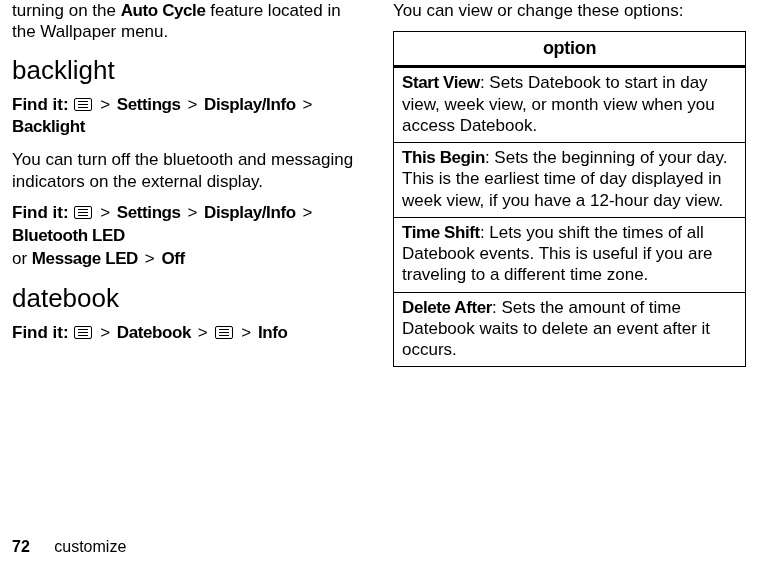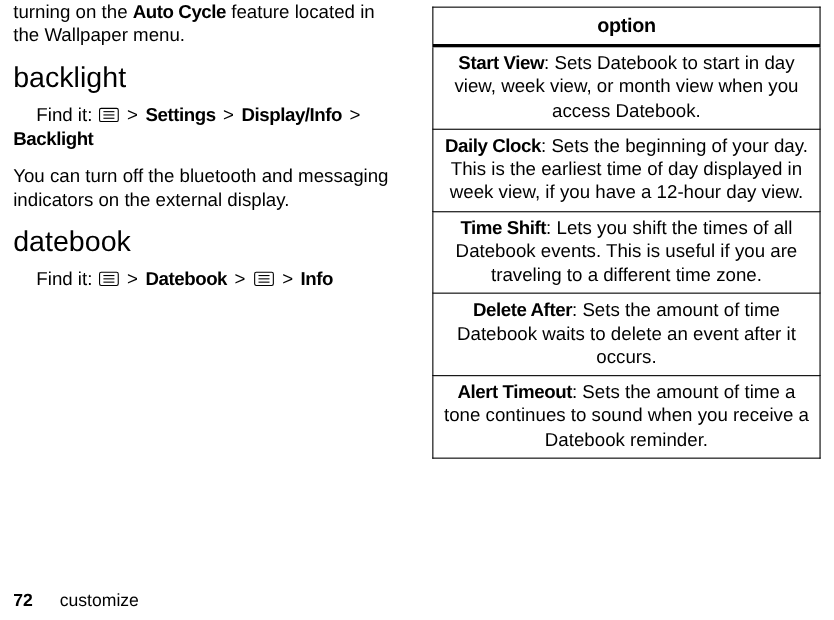--- a/index.html
+++ b/index.html
@@ -32,21 +32,21 @@
       font-size: 26px;
       font-weight: 400;
       margin: 12px 0 8px 0;
       letter-spacing: 0px;
     }
     .findit {
       font-size: 17px;
       line-height: 1.35;
       margin-bottom: 10px;
     }
-    .findit .label { font-weight: 400; margin-left: 21px; }
+    .findit .label { font-weight: 700; }
     .menu-icon {
       display: inline-flex;
       width: 18px; height: 13px;
       border: 1.2px solid #000;
       border-radius: 2px;
       vertical-align: -1px;
       position: relative;
       margin: 0 1px;
     }
     .menu-icon::before {
@@ -71,21 +71,20 @@
       border: 1.2px solid #000;
       border-bottom: 3px solid #000;
       letter-spacing: -0.3px;
     }
     table.option td {
       border: 1.2px solid #000;
       padding: 4px 8px 6px 8px;
       font-size: 17px;
       line-height: 1.25;
       vertical-align: top;
-      text-align: center;
     }
     .footer {
       position: absolute;
       left: 12px;
       bottom: 8px;
       font-size: 16px;
     }
     .footer .pgnum { font-weight: 700; margin-right: 20px; }
   </style>
 </head>
@@ -104,58 +103,71 @@
       <span class="menu-icon"></span>
       <span class="gt">&gt;</span>
       <span class="cond">Settings</span>
       <span class="gt">&gt;</span>
       <span class="cond">Display/Info</span>
       <span class="gt">&gt;</span>
       <span class="cond">Backlight</span>
     </p>
 
     <p class="body-text">You can turn off the bluetooth and messaging indicators on the external display.</p>
+    <p class="findit">
+      <span class="label">Find it:</span>
+      <span class="menu-icon"></span>
+      <span class="gt">&gt;</span>
+      <span class="cond">Settings</span>
+      <span class="gt">&gt;</span>
+      <span class="cond">Display/Info</span>
+      <span class="gt">&gt;</span>
+      <span class="cond">Bluetooth LED</span>
+      <br>
+      <span>or </span>
+      <span class="cond">Message LED</span>
+      <span class="gt">&gt;</span>
+      <span class="cond">Off</span>
+    </p>
 
     <h2>datebook</h2>
     <p class="findit">
       <span class="label">Find it:</span>
       <span class="menu-icon"></span>
       <span class="gt">&gt;</span>
       <span class="cond">Datebook</span>
       <span class="gt">&gt;</span>
       <span class="menu-icon"></span>
       <span class="gt">&gt;</span>
       <span class="cond">Info</span>
     </p>
 
   </div>
 
   <div class="col">
+    <p class="body-text">You can view or change these options:</p>
 
     <table class="option">
       <thead>
         <tr>
             <th>option</th>
           </tr>
       </thead>
       <tbody>
         <tr>
             <td><span class="cond">Start View</span><span>: Sets Datebook to start in day view, week view, or month view when you access Datebook.</span></td>
           </tr>
         <tr>
-            <td><span class="cond">Daily Clock</span><span>: Sets the beginning of your day. This is the earliest time of day displayed in week view, if you have a 12-hour day view.</span></td>
+            <td><span class="cond">This Begin</span><span>: Sets the beginning of your day. This is the earliest time of day displayed in week view, if you have a 12-hour day view.</span></td>
           </tr>
         <tr>
             <td><span class="cond">Time Shift</span><span>: Lets you shift the times of all Datebook events. This is useful if you are traveling to a different time zone.</span></td>
           </tr>
         <tr>
             <td><span class="cond">Delete After</span><span>: Sets the amount of time Datebook waits to delete an event after it occurs.</span></td>
-          </tr>
-        <tr>
-            <td><span class="cond">Alert Timeout</span><span>: Sets the amount of time a tone continues to sound when you receive a Datebook reminder.</span></td>
           </tr>
       </tbody>
     </table>
   </div>
 </div>
 
 <div class="footer">
   <span class="pgnum">72</span>
   <span>customize</span>
 </div>

